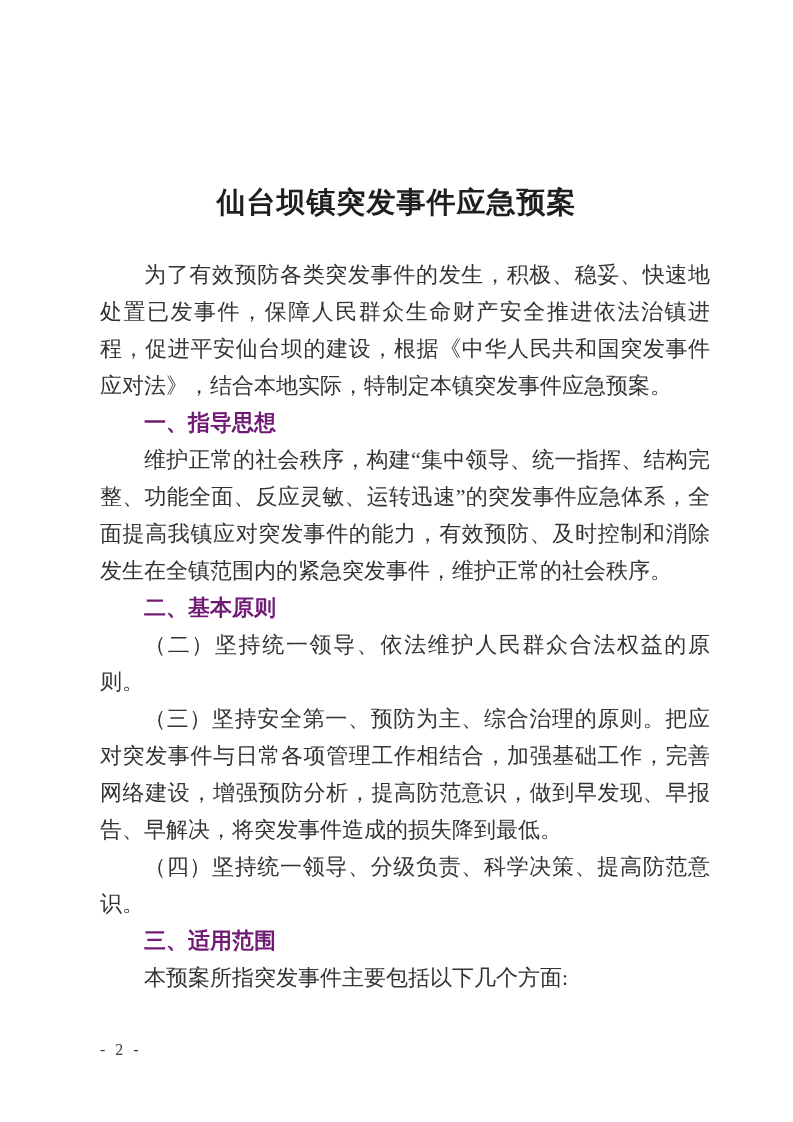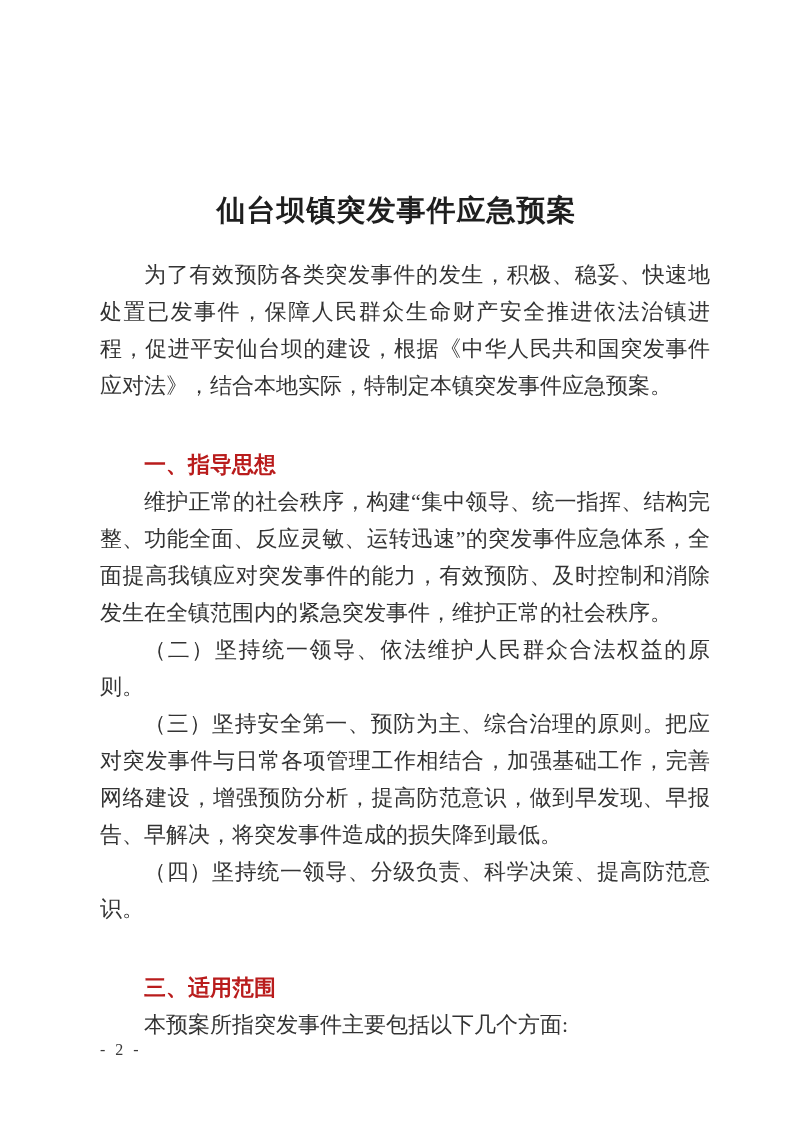--- a/index.html
+++ b/index.html
@@ -9,21 +9,21 @@
   }
   .page {
     position: relative;
     width: 793px;
     height: 1122px;
     background: #ffffff;
     overflow: hidden;
     font-family: "Liberation Serif", serif;
   }
   .doc-title {
-    margin: 16px;
+    margin: 8px;
     padding-top: 174px;
     height: 40px;
     line-height: 40px;
     text-align: center;
     font-size: 29px;
     font-weight: bold;
     letter-spacing: 1px;
     color: #1e1e1e;
     font-family: "Liberation Serif", serif;
   }
@@ -40,23 +40,22 @@
     text-align: justify;
     text-justify: inter-ideograph;
     text-indent: 2em;
     color: #333333;
     font-family: "Liberation Serif", serif;
     word-break: break-all;
   }
   .doc-body p.heading {
     font-weight: bold;
     text-align: left;
-    color: #b91c1c;
+    color: #701a75;
     font-family: "Liberation Sans", sans-serif;
-    margin-top: 42px;
   }
   .page-number {
     position: absolute;
     left: 100px;
     top: 1041px;
     font-size: 16px;
     letter-spacing: 3px;
     color: #3a3a3a;
     font-family: "Liberation Serif", serif;
   }
@@ -65,20 +64,21 @@
 <body>
 
 <div class="page">
 
   <h1 class="doc-title">仙台坝镇突发事件应急预案</h1>
 
   <div class="doc-body">
     <p>为了有效预防各类突发事件的发生，积极、稳妥、快速地处置已发事件，保障人民群众生命财产安全推进依法治镇进程，促进平安仙台坝的建设，根据《中华人民共和国突发事件应对法》，结合本地实际，特制定本镇突发事件应急预案。</p>
     <p class="heading">一、指导思想</p>
     <p>维护正常的社会秩序，构建“集中领导、统一指挥、结构完整、功能全面、反应灵敏、运转迅速”的突发事件应急体系，全面提高我镇应对突发事件的能力，有效预防、及时控制和消除发生在全镇范围内的紧急突发事件，维护正常的社会秩序。</p>
+    <p class="heading">二、基本原则</p>
     <p>（二）坚持统一领导、依法维护人民群众合法权益的原则。</p>
     <p>（三）坚持安全第一、预防为主、综合治理的原则。把应对突发事件与日常各项管理工作相结合，加强基础工作，完善网络建设，增强预防分析，提高防范意识，做到早发现、早报告、早解决，将突发事件造成的损失降到最低。</p>
     <p>（四）坚持统一领导、分级负责、科学决策、提高防范意识。</p>
     <p class="heading">三、适用范围</p>
     <p>本预案所指突发事件主要包括以下几个方面:</p>
   </div>
 
   <div class="page-number">- 2 -</div>
 
 </div>

